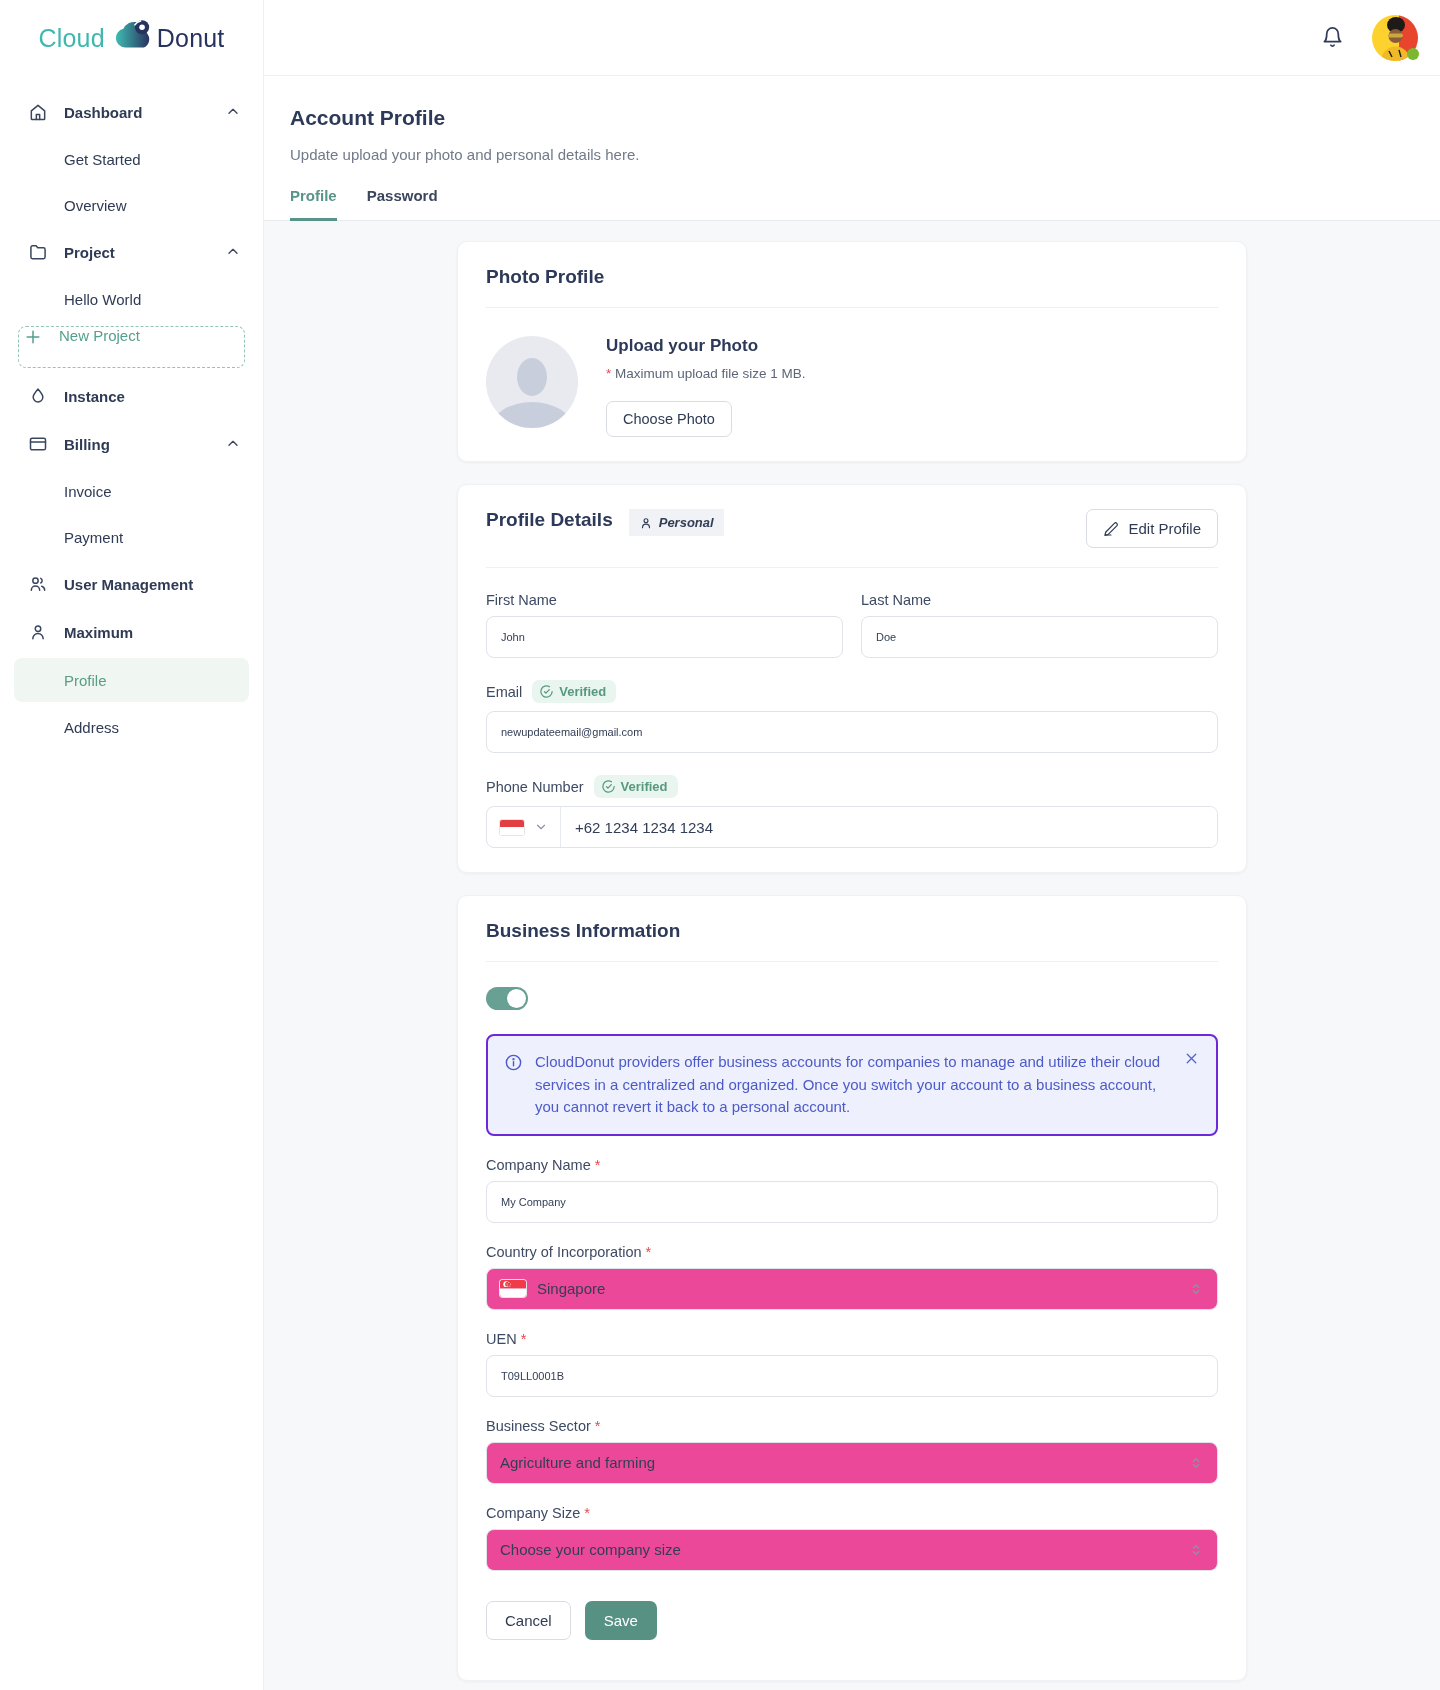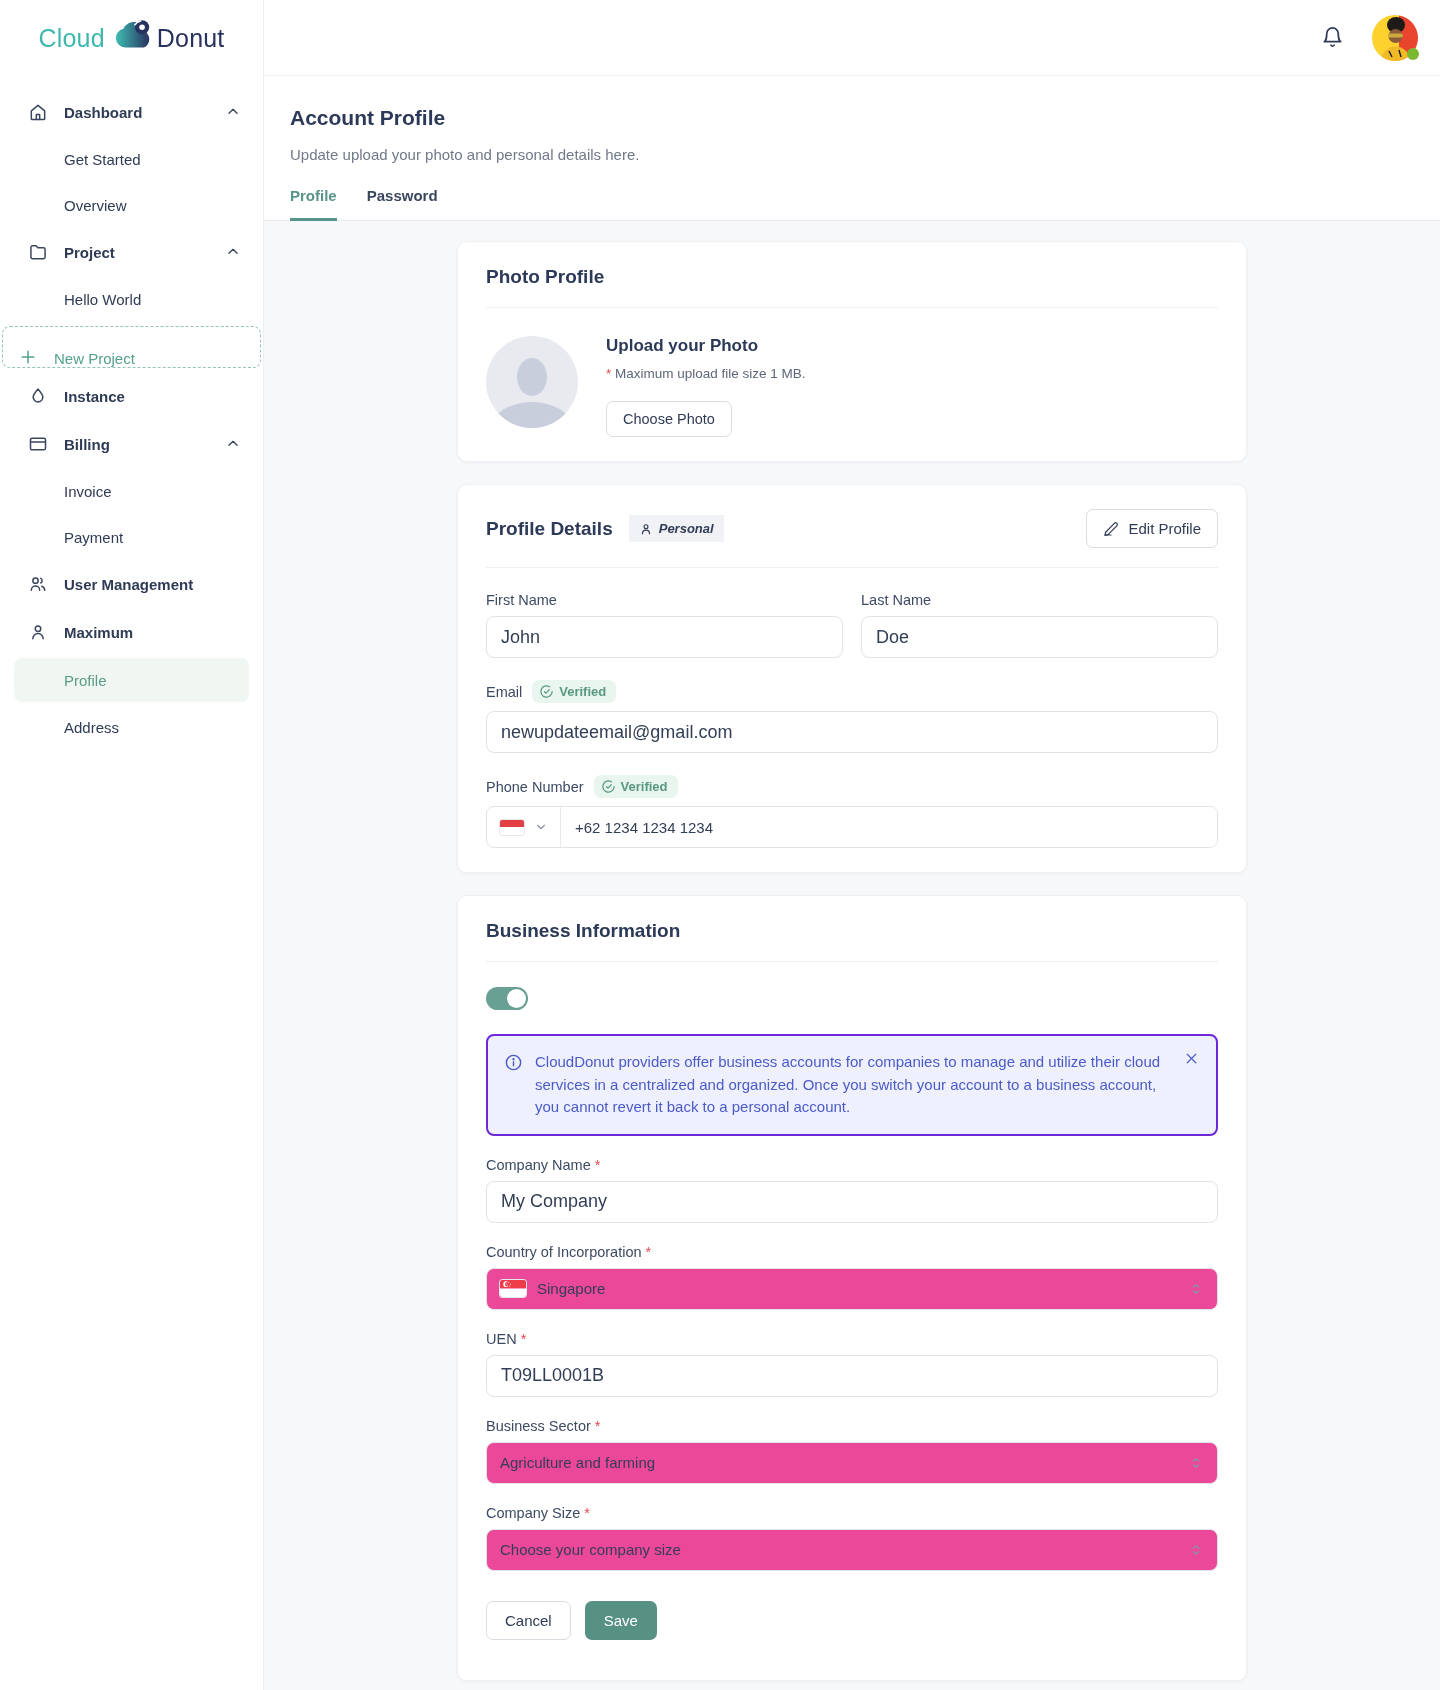--- a/index.html
+++ b/index.html
@@ -15,21 +15,21 @@
   .sidebar { width:264px; min-width:264px; background:#fff; border-right:1px solid #eceef1; }
   .logo { height:76px; display:flex; align-items:center; justify-content:center; font-size:25px; font-weight:400; letter-spacing:.2px; }
   .logo .p1 { color:#3eb8af; }
   .logo .p2 { color:#28325f; }
   .logo svg { margin:0 2px 6px 4px; }
   .nav { padding:12px 0 0; }
   .nav-item { height:48px; display:flex; align-items:center; padding:0 22px 0 28px; font-size:15px; font-weight:600; color:#2f3b55; cursor:pointer; }
   .nav-item .nicon { width:20px; height:20px; margin-right:16px; color:#3a465e; display:flex; align-items:center; }
   .nav-item .chev { margin-left:auto; color:#3a465e; display:flex; }
   .nav-child { height:46px; display:flex; align-items:center; padding-left:64px; font-size:15px; font-weight:500; color:#2f3b55; cursor:pointer; }
-  .nav-new { margin:4px 2px; height:42px; border:1.6px dashed #93c4b4; border-radius:8px; display:flex; align-items:flex-end; padding-left:15px; color:#53a08d; font-size:15px; font-weight:500; cursor:pointer; }
+  .nav-new { margin:4px 18px; height:42px; border:1.6px dashed #93c4b4; border-radius:8px; display:flex; align-items:flex-start; padding-left:4px; color:#53a08d; font-size:15px; font-weight:500; cursor:pointer; }
   .nav-new .nicon { width:20px; height:20px; margin-right:16px; display:flex; color:#53a08d; }
   .nav-active { margin:2px 14px; height:44px; border-radius:8px; background:#f0f7f3; color:#5a9c86; display:flex; align-items:center; padding-left:50px; font-size:15px; font-weight:500; cursor:pointer; }
 
   
   .main { flex:1; display:flex; flex-direction:column; min-width:0; }
   .topbar { height:76px; background:#fff; border-bottom:1px solid #eef0f3; display:flex; align-items:center; justify-content:flex-end; gap:28px; padding:0 22px; }
   .bell { color:#2f3b55; display:flex; cursor:pointer; }
   .avatar-wrap { position:relative; width:46px; height:46px; cursor:pointer; }
   .avatar { width:46px; height:46px; border-radius:50%; overflow:hidden; display:block; }
   .status-dot { position:absolute; right:-1px; bottom:1px; width:12px; height:12px; border-radius:50%; background:#7cb82f; }
@@ -53,30 +53,30 @@
   .ph-avatar .head { position:absolute; left:31px; top:22px; width:30px; height:38px; border-radius:50%; background:#c9cedd; }
   .ph-avatar .body { position:absolute; left:6px; top:66px; width:80px; height:50px; border-radius:50%; background:#c9cedd; }
   .photo-col { margin-left:28px; }
   .upload-title { font-size:17px; font-weight:700; color:#2d3958; }
   .upload-note { margin-top:10px; font-size:13.5px; color:#5d6678; }
   .req { color:#e5484d; }
   .btn-outline { display:inline-flex; align-items:center; gap:9px; background:#fff; border:1px solid #d9dde3; border-radius:7px; padding:9px 16px; font-size:14.5px; font-weight:500; color:#2f3b55; cursor:pointer; font-family:inherit; }
   .choose-btn { margin-top:20px; }
 
   
-  .pd-head { display:flex; align-items:center; }
+  .pd-head { display:flex; align-items:flex-start; }
   .badge-grey { display:inline-flex; align-items:center; gap:6px; background:#f1f2f5; color:#323e55; font-size:13px; font-weight:700; padding:6px 10px; border-radius:0; margin-left:16px;font-style:italic; }
   .edit-btn { margin-left:auto; padding:10px 16px; font-size:15px; }
   .form { margin-top:24px; }
   .grid2 { display:grid; grid-template-columns:1fr 1fr; gap:18px; }
   .label { font-size:14.5px; color:#3d4a63; margin-bottom:8px; display:block; }
   .label-row { display:flex; align-items:center; gap:10px; margin-bottom:8px; }
   .label-row .label { margin-bottom:0; }
   .badge-verified { display:inline-flex; align-items:center; gap:5px; background:#e9f6ef; color:#57997f; font-size:13px; font-weight:700; padding:4px 10px 4px 7px; border-radius:7px; }
-  .input { width:100%; height:42px; border:1px solid #e0e3e8; border-radius:8px; padding:0 14px; font-size:18px; color:#323e55; background:#fff; font-family:inherit; outline:none; }
+  .input { width:100%; height:42px; border:1px solid #e0e3e8; border-radius:8px; padding:0 14px; font-size:11px; color:#323e55; background:#fff; font-family:inherit; outline:none; }
   .field { margin-top:22px; }
   .phone-group { display:flex; align-items:stretch; border:1px solid #e0e3e8; border-radius:8px; height:42px; background:#fff; overflow:hidden; }
   .country-btn { display:flex; align-items:center; gap:9px; padding:0 12px; border-right:1px solid #e6e9ed; cursor:pointer; }
   .flag { width:26px; height:17px; border-radius:3px; border:1px solid #e3e6ea; overflow:hidden; display:block; }
   .flag .top { height:50%; background:#e23f44; }
   .flag .bot { height:50%; background:#fff; }
   .phone-input { flex:1; border:none; height:100%; padding:0 14px; font-size:15px; color:#323e55; font-family:inherit; outline:none; }
   .chev-sm { color:#8a93a3; display:flex; }
 
   

